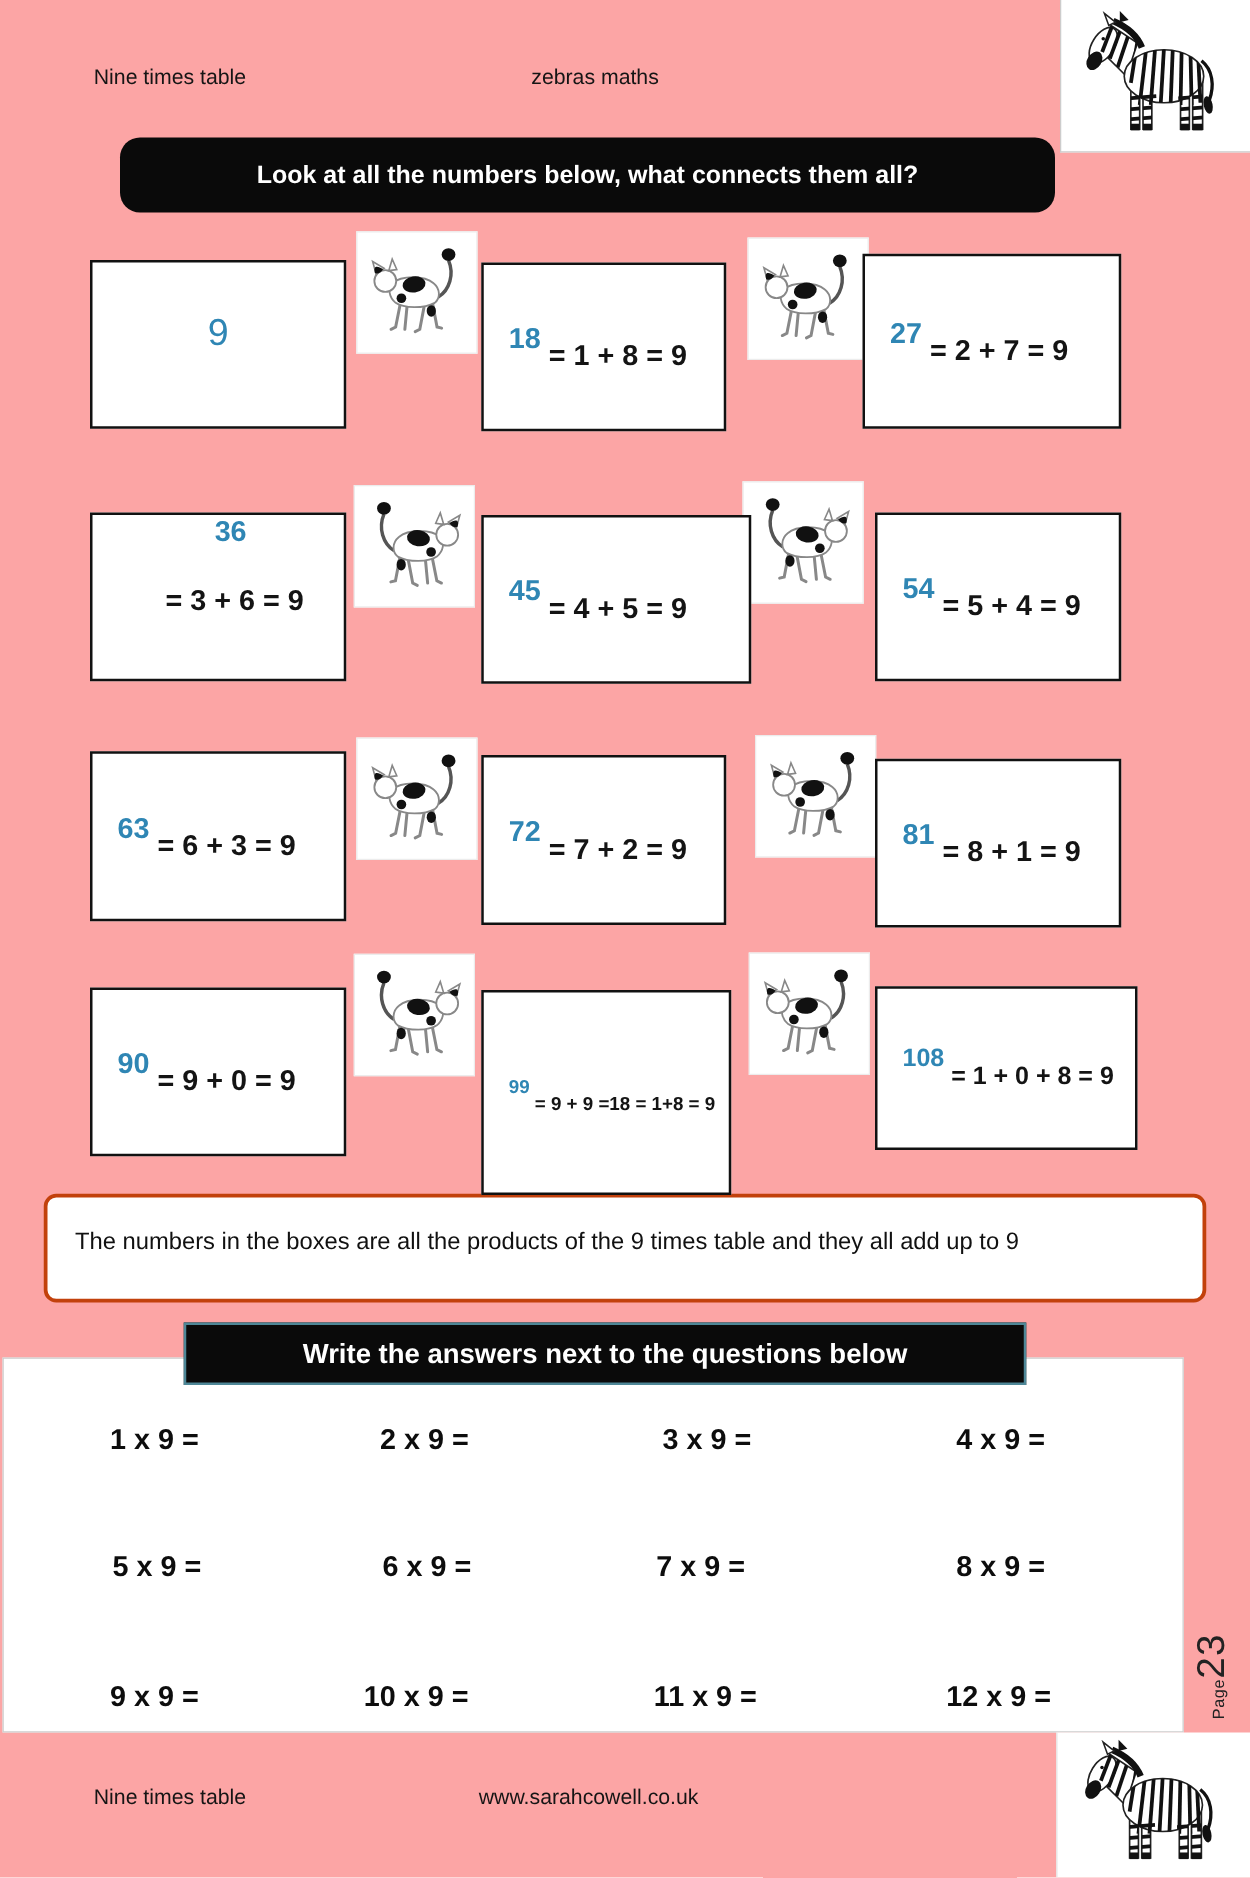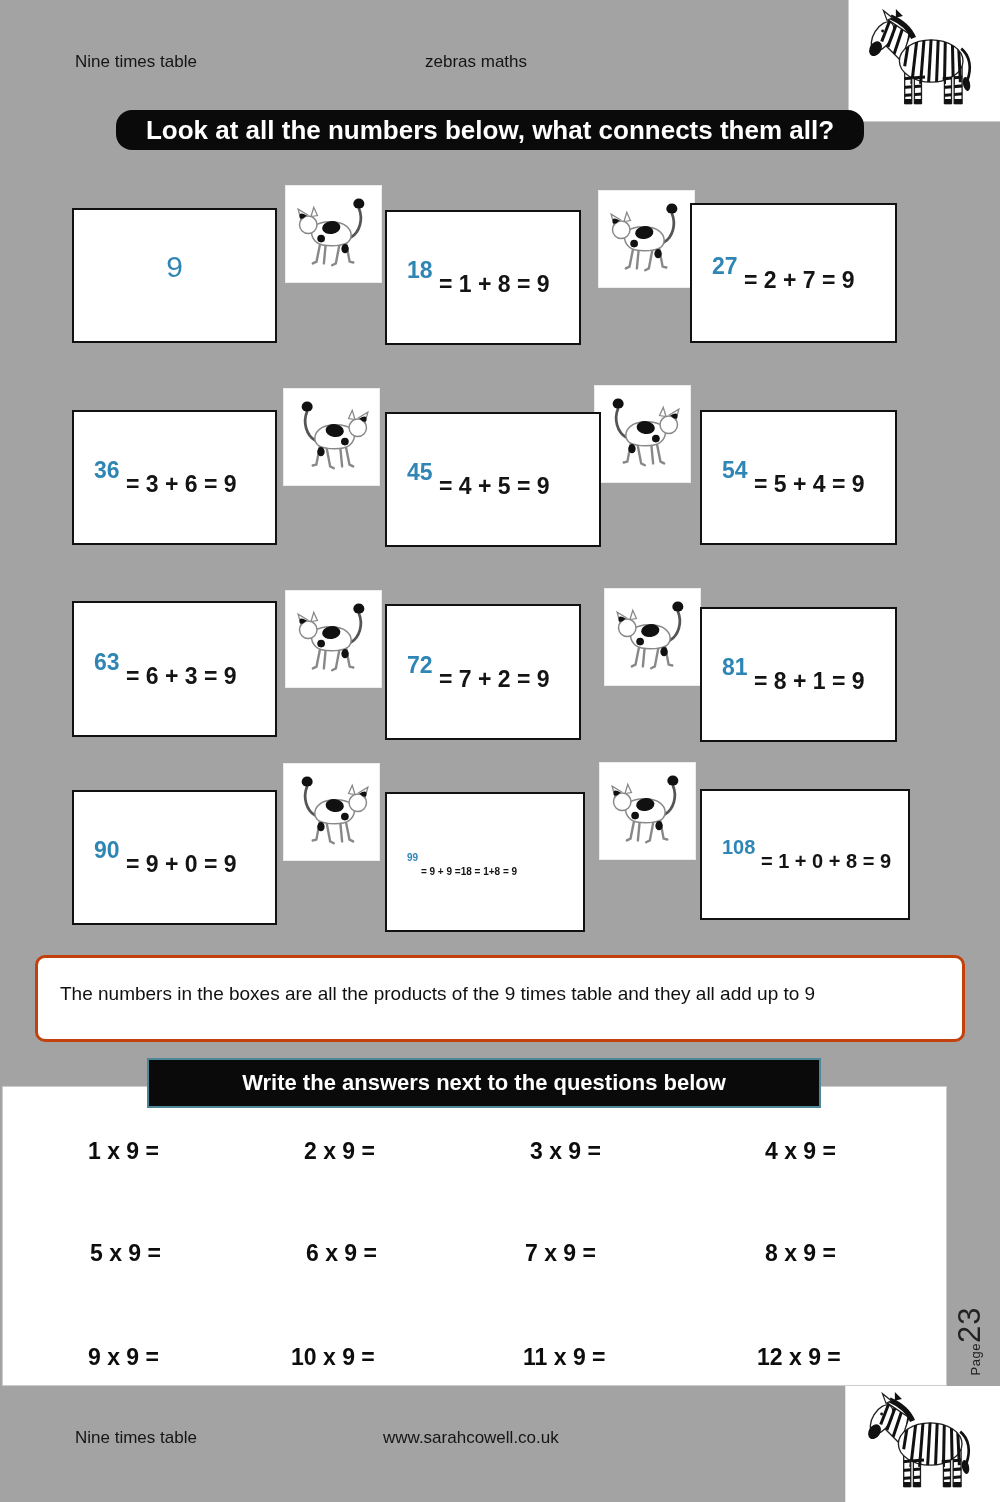--- a/index.html
+++ b/index.html
@@ -1,51 +1,51 @@
 <!DOCTYPE html>
 <html><head>
 <meta charset="utf-8">
 <style>
   html,body{margin:0;padding:0;background:#fff;}
   #page{
-    position:relative;width:1000px;height:1502px;background:#a3a3a3;
+    position:relative;width:1000px;height:1502px;background:#fca5a5;
     font-family:"Liberation Sans", sans-serif;color:#141414;overflow:hidden;
   }
   .abs{position:absolute;}
   
   .hdr{font-size:17px;color:#151515;}
   #hdr-left{left:75px;top:52px;}
   #hdr-center{left:425px;top:52px;}
   
   .banner{
     background:#0a0a0a;color:#fff;font-weight:700;text-align:center;
     display:flex;align-items:center;justify-content:center;z-index:5;
   }
-  #banner1{left:116px;top:110px;width:748px;height:40px;border-radius:16px;font-size:26px;}
+  #banner1{left:96px;top:110px;width:748px;height:60px;border-radius:16px;font-size:20px;}
   #banner2{left:147px;top:1058px;width:670px;height:46px;border:2px solid #4e8797;font-size:22px;}
   
   .eqbox{
     position:absolute;background:#fff;border:2px solid #111;z-index:3;
     display:flex;align-items:center;padding:0 0 14px 20px;box-sizing:border-box;
     font-size:23px;font-weight:700;white-space:pre;
   }
   .eqbox .num{color:#2f86b4;}
   .eqbox .rest{color:#141414;margin-top:28px;}
   #b1{left:72px;top:208px;width:205px;height:135px;justify-content:center;padding:0 0 18px 0;}
   #b1 .num{font-size:30px;font-weight:400;}
   #b2{left:385px;top:210px;width:196px;height:135px;}
   #b3{left:690px;top:203px;width:207px;height:140px;}
-  #b4{left:72px;top:410px;width:205px;height:135px;}
+  #b4{left:72px;top:410px;width:205px;height:135px;flex-direction:column;}
   #b5{left:385px;top:412px;width:216px;height:135px;}
   #b6{left:700px;top:410px;width:197px;height:135px;}
   #b7{left:72px;top:601px;width:205px;height:136px;}
   #b8{left:385px;top:604px;width:196px;height:136px;}
   #b9{left:700px;top:607px;width:197px;height:135px;}
   #b10{left:72px;top:790px;width:205px;height:135px;}
-  #b11{left:385px;top:792px;width:200px;height:140px;font-size:10px;padding-bottom:10px;}
+  #b11{left:385px;top:792px;width:200px;height:164px;font-size:15px;padding-bottom:10px;}
   #b12{left:700px;top:789px;width:210px;height:131px;font-size:20px;}
   
   .cat{
     position:absolute;width:95px;height:96px;background:#fff;border:1px solid #ececec;
     z-index:2;display:flex;align-items:center;justify-content:center;
   }
   .cat svg{width:92px;height:92px;}
   .cat.flip svg{transform:scaleX(-1);}
   #c1{left:285px;top:185px;} #c2{left:598px;top:190px;}
   #c3{left:283px;top:388px;} #c4{left:594px;top:385px;}

